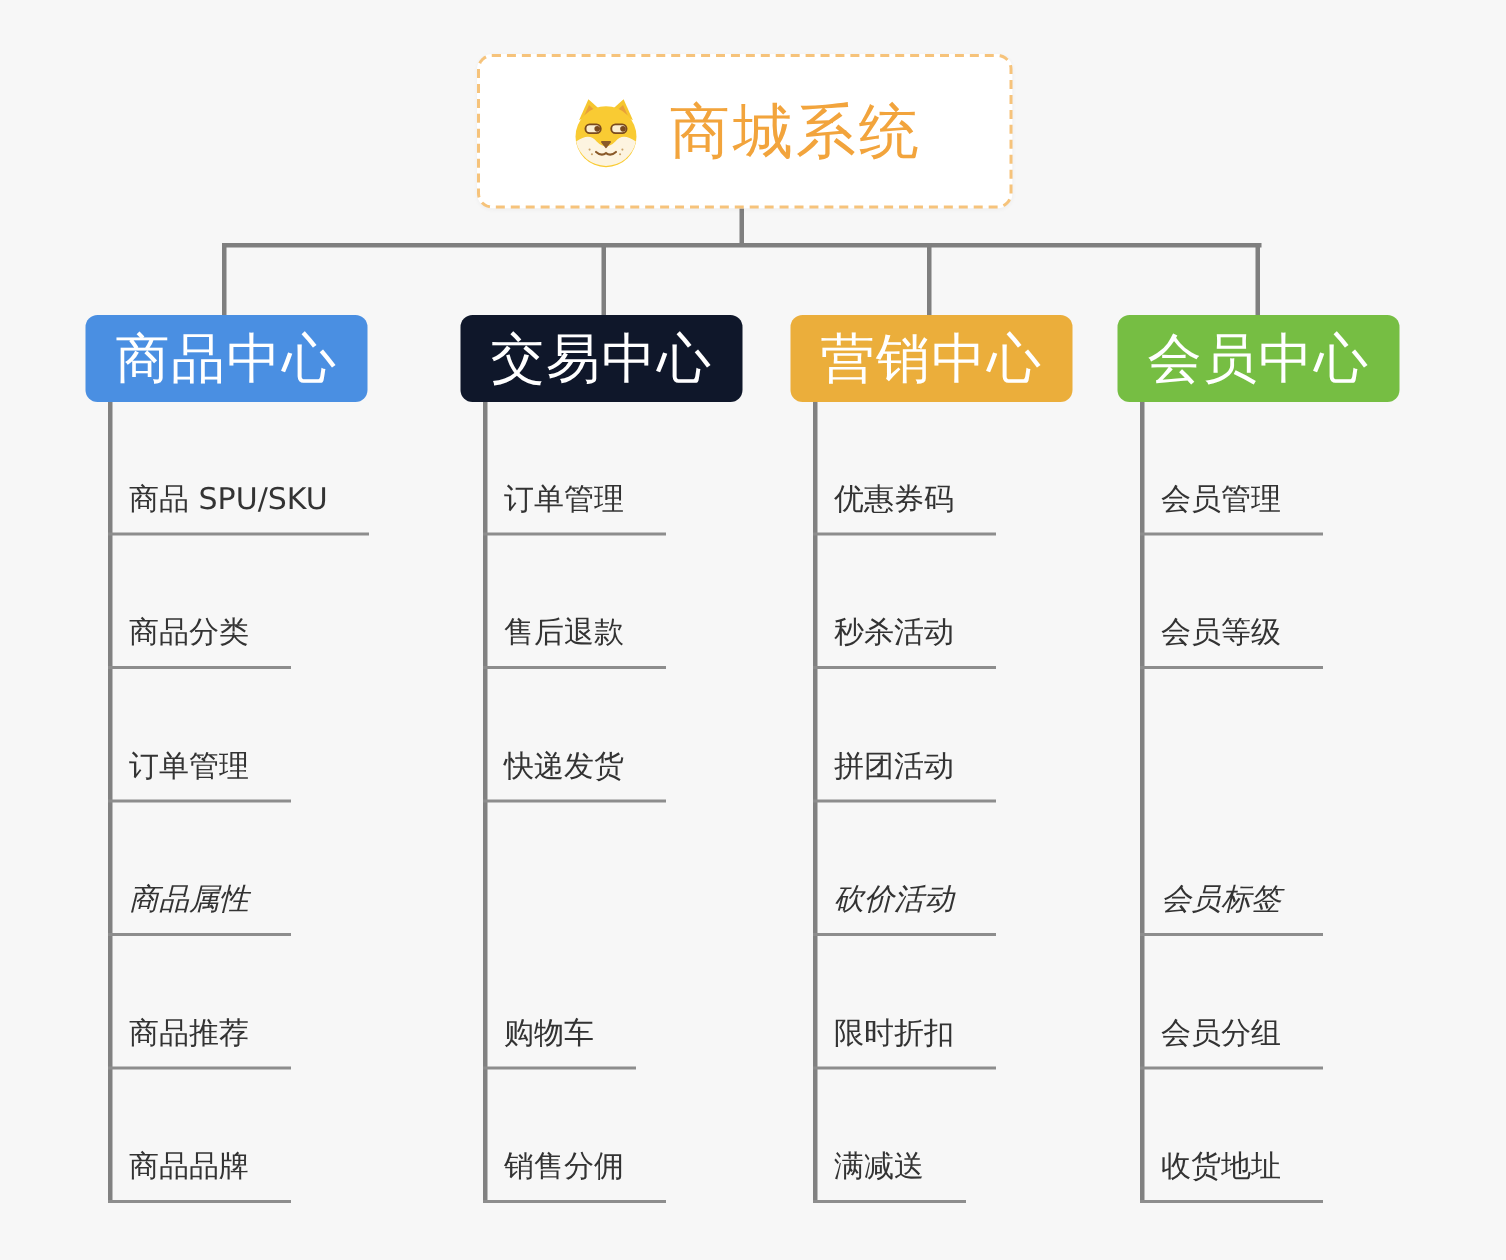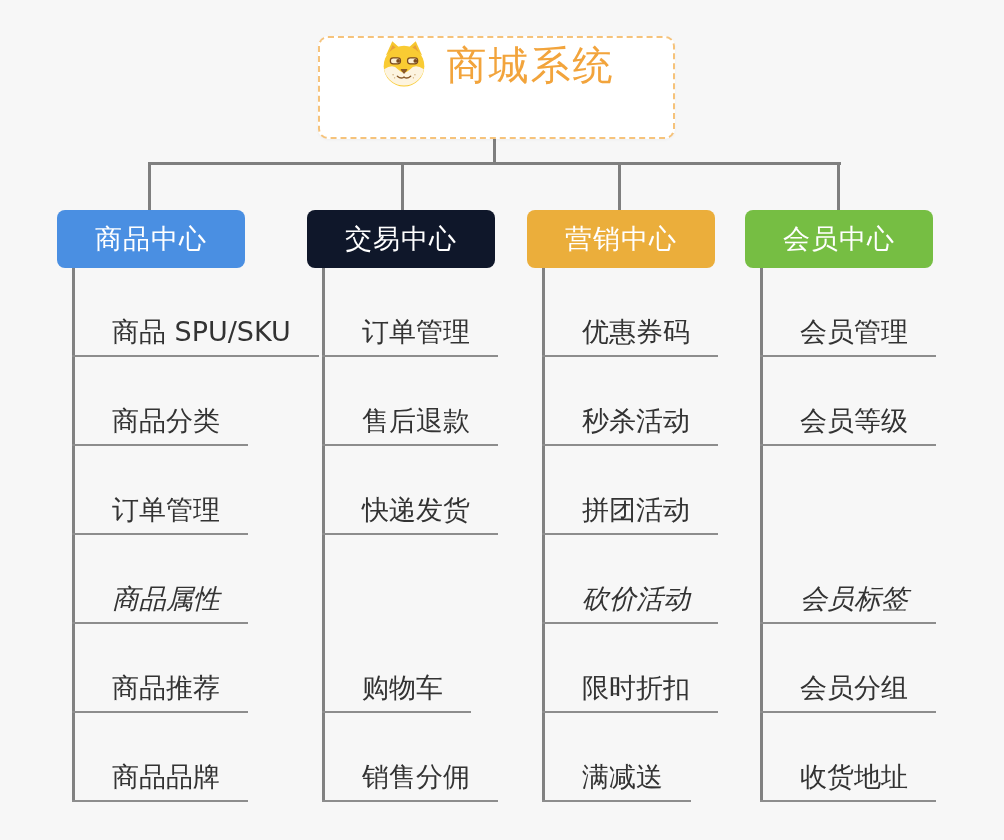--- a/index.html
+++ b/index.html
@@ -22,50 +22,50 @@
   .drop-1{left:400.5px;}
   .drop-2{left:618px;}
   .drop-3{left:837px;}
   
   .root{
     position:absolute;left:318px;top:36px;width:357px;height:103px;
     box-sizing:border-box;
     background:#ffffff;
     border:2px dashed #f6c37b;
     border-radius:10px;
-    display:flex;align-items:flex-start;justify-content:center;gap:18px;
+    display:flex;align-items:center;justify-content:center;gap:18px;
     box-shadow:0 1px 3px rgba(0,0,0,0.04);
   }
   .root-title{
     font-size:40px;
     letter-spacing:2px;
     color:#f2a43c;
     white-space:nowrap;
   }
   .dog{width:50px;height:50px;flex:0 0 auto;}
   
   .branch{position:absolute;top:210px;width:230px;height:600px;}
   .branch-0{left:57px;}
   .branch-1{left:307px;}
   .branch-2{left:527px;}
   .branch-3{left:745px;}
   .bnode{
     position:absolute;left:0;top:0;width:188px;height:58px;
     border-radius:8px;
     display:flex;align-items:center;justify-content:center;
-    color:#ffffff;font-size:27px;letter-spacing:1px;
+    color:#ffffff;font-size:36px;letter-spacing:1px;
     white-space:nowrap;
   }
   .trunk{position:absolute;left:15px;top:58px;width:3px;height:532px;background:#818181;}
   .sub{
     position:absolute;left:15px;
     box-sizing:content-box;
     width:max-content;
-    line-height:30px;font-size:27px;color:#333333;
-    padding:0 28px 8px 40px;
+    line-height:30px;font-size:20px;color:#333333;
+    padding:0 28px 8px 14px;
     border-bottom:2px solid #8d8d8d;
     white-space:nowrap;
   }
   .s0{top:107px;} .s1{top:196px;} .s2{top:285px;}
   .s3{top:374px;font-style:italic;} .s4{top:463px;} .s5{top:552px;}
 </style>
 </head>
 <body>
 
 <div id="canvas">

